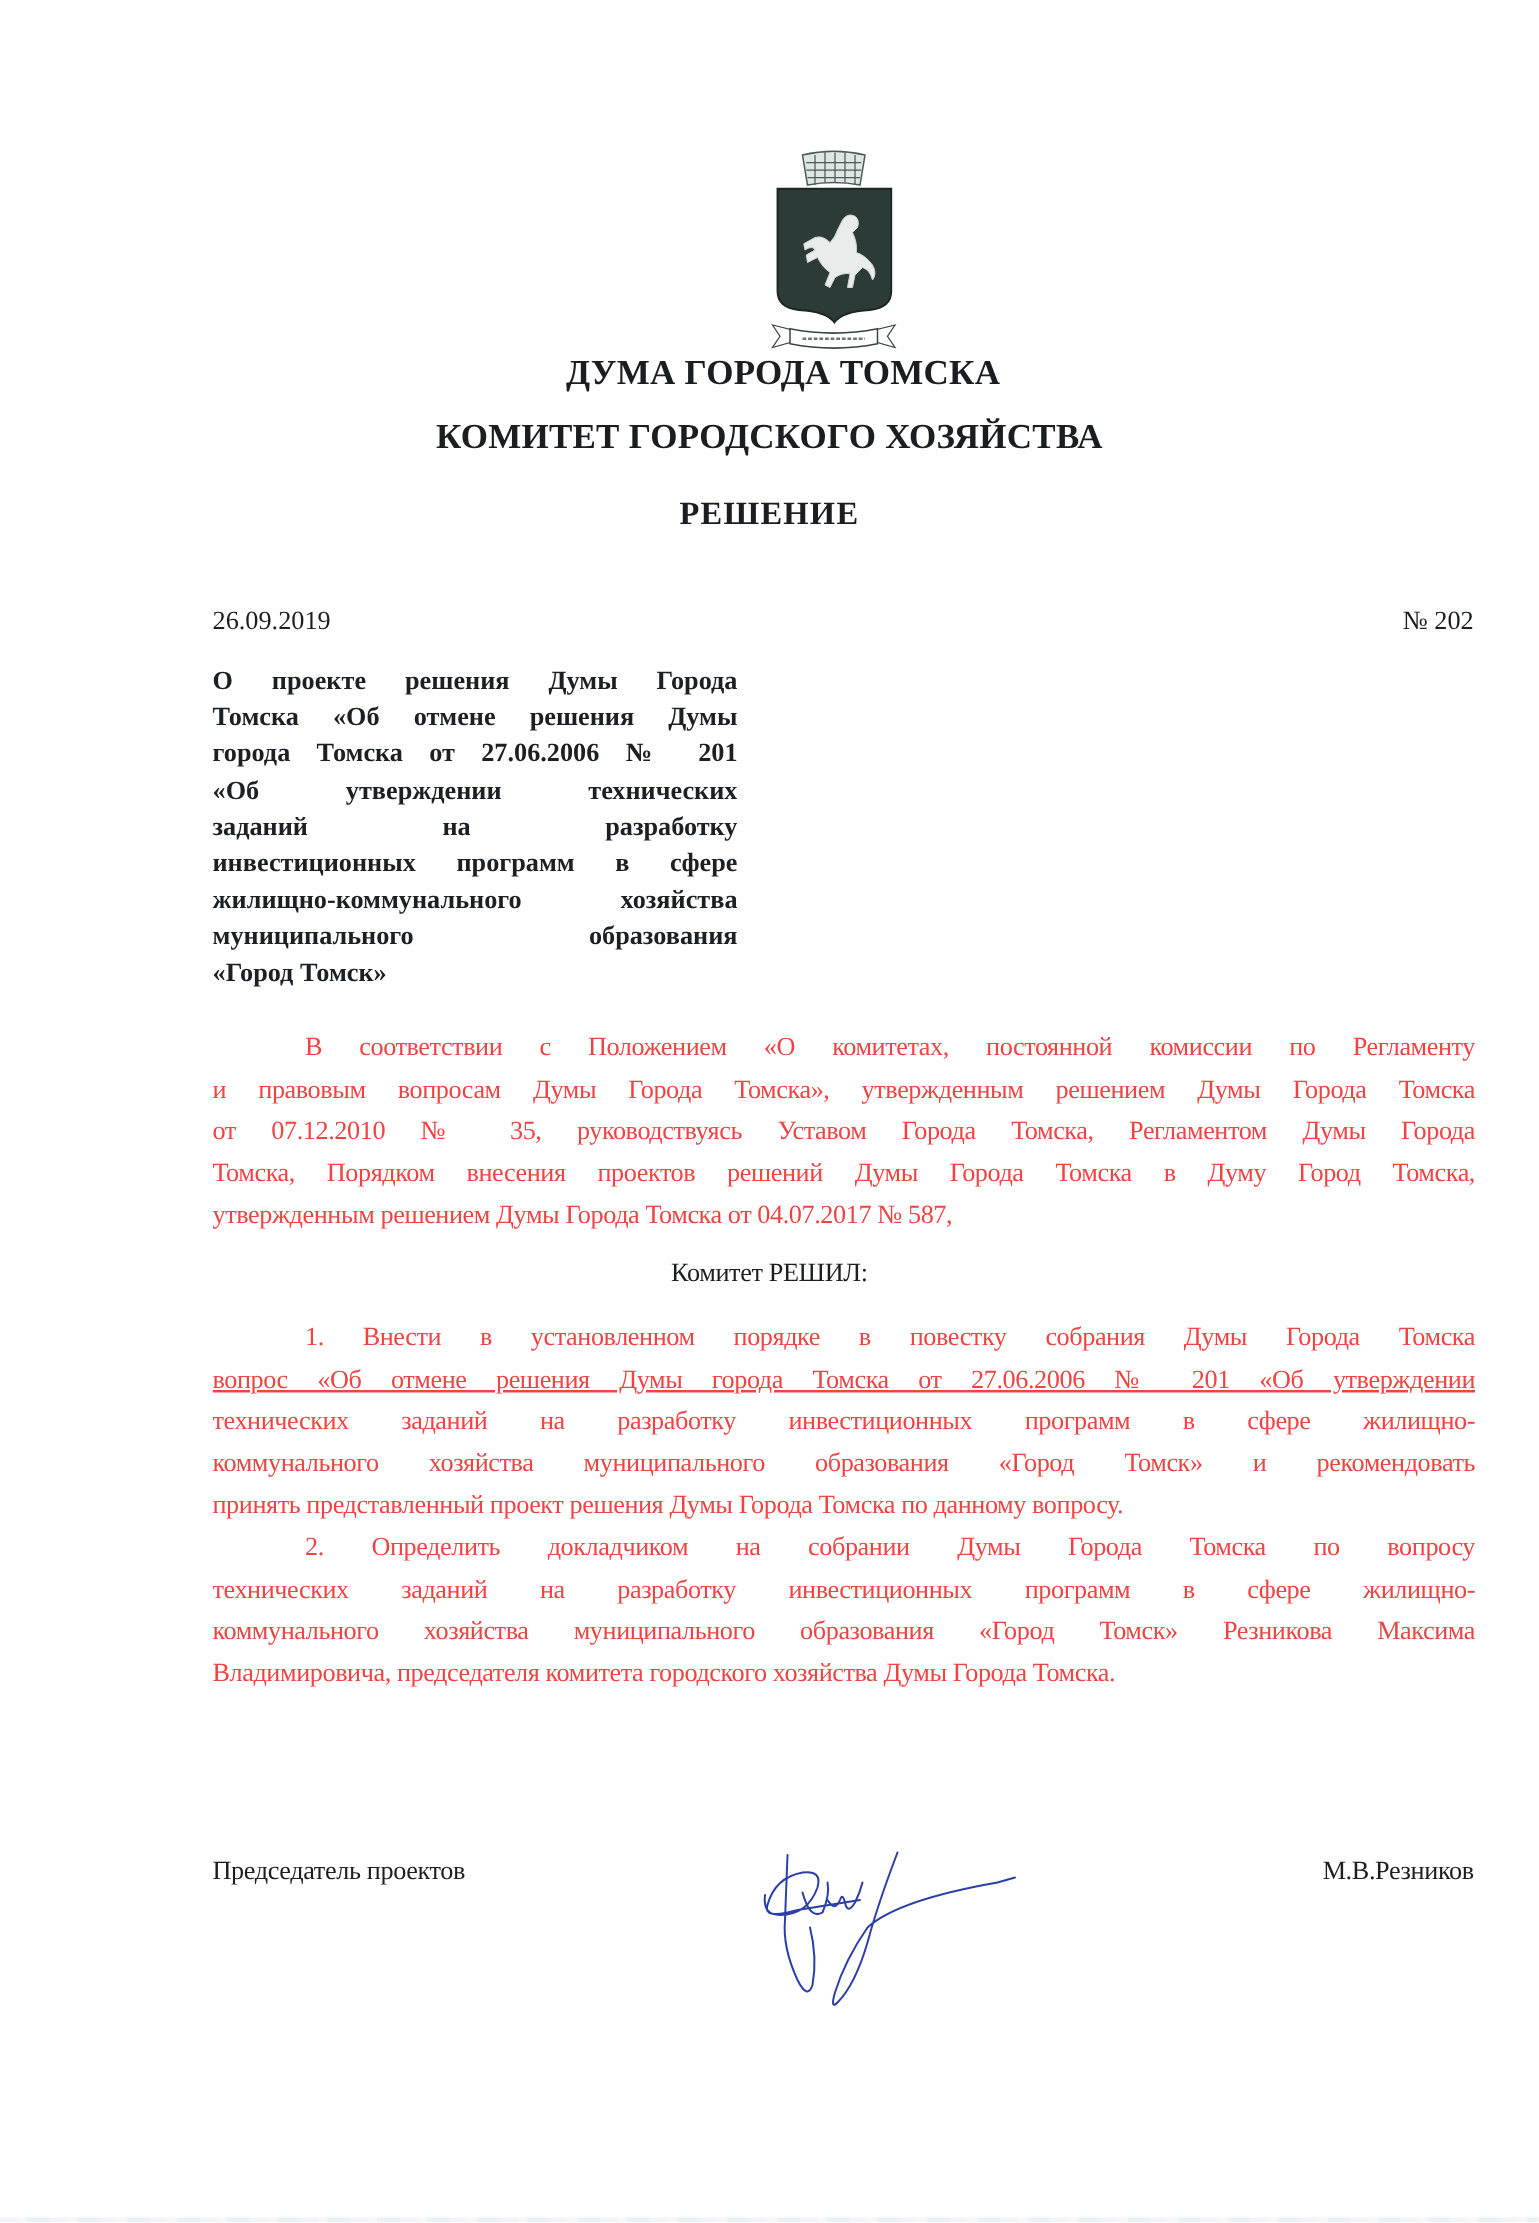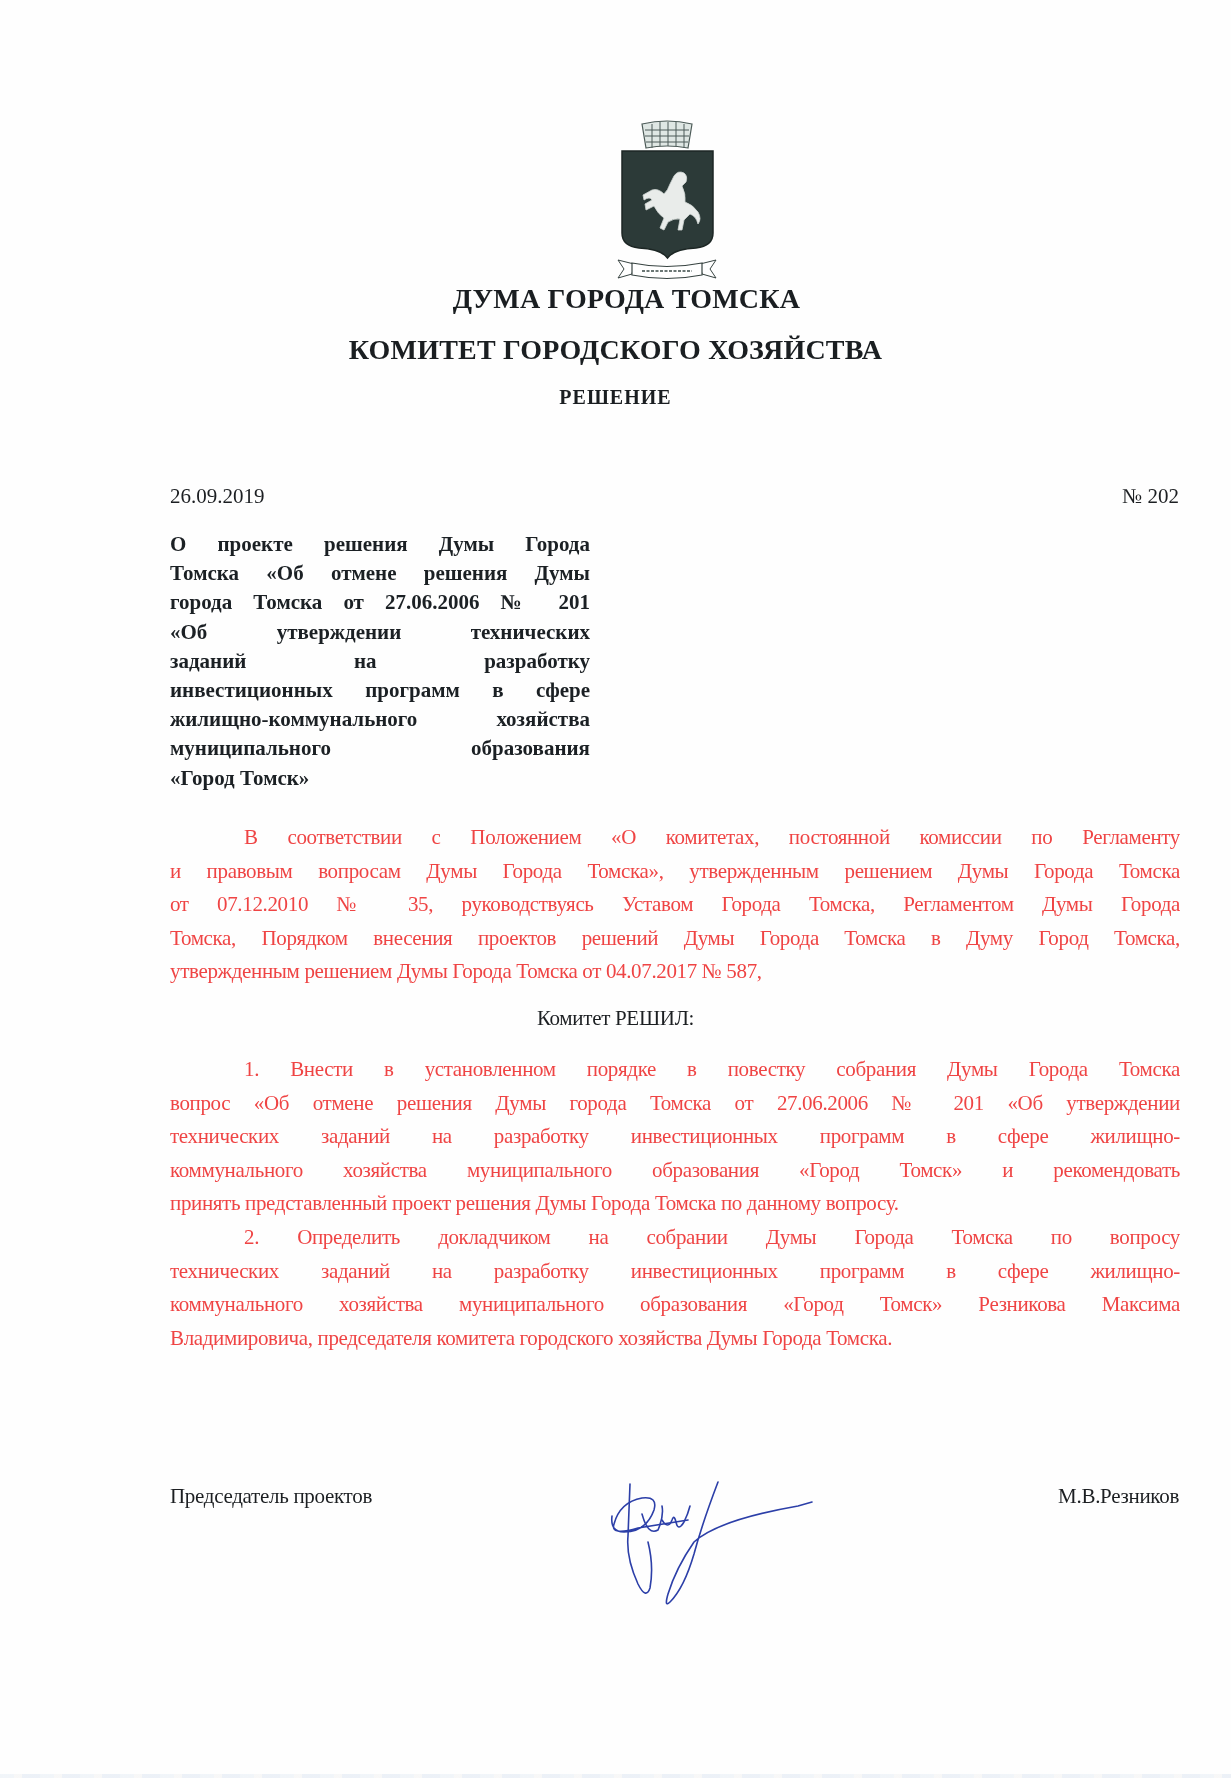--- a/index.html
+++ b/index.html
@@ -9,21 +9,21 @@
     color: #1c1f22;
   }
   .page { position: absolute; left: 0; top: 0; width: 1231px; height: 1778px; background: #fefefe; }
 
   
   .emblem { position: absolute; left: 612px; top: 118px; width: 110px; height: 165px; }
 
   .hdr { position: absolute; left: 0; width: 1231px; text-align: center; font-weight: bold; letter-spacing: 0.2px; color: #1a1e21; }
   .hdr-duma { top: 283px; font-size: 28px; padding-left: 11px; }
   .hdr-committee { top: 334px; font-size: 28px; }
-  .hdr-decision { top: 386px; font-size: 20px; letter-spacing: 1px; }
+  .hdr-decision { top: 396px; font-size: 26px; letter-spacing: 1px; }
 
   .date { position: absolute; left: 170px; top: 484px; font-size: 21px; }
   .docnum { position: absolute; right: 52px; top: 484px; font-size: 21px; }
 
   .subject {
     position: absolute; left: 170px; top: 530px; width: 420px;
     font-size: 21px; font-weight: bold; line-height: 29.2px;
     text-align: justify; text-align-last: left;
     color: #1b2024;
   }
@@ -101,21 +101,21 @@
     <span class="ln" style="white-space: normal; width: 1010px; overflow: hidden; height: 33.6px;">и правовым вопросам Думы Города Томска», утвержденным решением Думы Города Томска</span>
     <span class="ln" style="white-space: normal; width: 1010px; overflow: hidden; height: 33.6px;">от 07.12.2010 № 35, руководствуясь Уставом Города Томска, Регламентом Думы Города</span>
     <span class="ln" style="white-space: normal; width: 1010px; overflow: hidden; height: 33.6px;">Томска, Порядком внесения проектов решений Думы Города Томска в Думу Город Томска,</span>
     <span class="ln last">утвержденным решением Думы Города Томска от 04.07.2017 № 587,</span>
   </div>
 
   <div class="resolved cond">Комитет РЕШИЛ:</div>
 
   <div class="body-text cond item1">
     <span class="ln first" style="white-space: normal; width: 936px; overflow: hidden; height: 33.6px;">1.  Внести в установленном порядке в повестку собрания Думы Города Томска</span>
-    <span class="ln" style="white-space: normal; width: 1010px; overflow: hidden; height: 33.6px;">вопрос «Об отмене решения Думы города Томска от 27.06.2006 № 201 «Об утверждении</span>
+    <span class="ln" style="white-space: normal; width: 1010px; overflow: hidden; height: 33.6px; text-decoration: underline;">вопрос «Об отмене решения Думы города Томска от 27.06.2006 № 201 «Об утверждении</span>
     <span class="ln" style="white-space: normal; width: 1010px; overflow: hidden; height: 33.6px;">технических заданий на разработку инвестиционных программ в сфере жилищно-</span>
     <span class="ln" style="white-space: normal; width: 1010px; overflow: hidden; height: 33.6px; font-family: Liberation Serif, serif;">коммунального хозяйства муниципального образования «Город Томск» и рекомендовать</span>
     <span class="ln last">принять представленный проект решения Думы Города Томска по данному вопросу.</span>
   </div>
 
   <div class="body-text cond item2">
     <span class="ln first" style="white-space: normal; width: 936px; overflow: hidden; height: 33.6px;">2.  Определить докладчиком на собрании Думы Города Томска по вопросу</span>
     <span class="ln" style="white-space: normal; width: 1010px; overflow: hidden; height: 33.6px;">технических заданий на разработку инвестиционных программ в сфере жилищно-</span>
     <span class="ln" style="white-space: normal; width: 1010px; overflow: hidden; height: 33.6px;">коммунального хозяйства муниципального образования «Город Томск» Резникова Максима</span>
     <span class="ln last">Владимировича, председателя комитета городского хозяйства Думы Города Томска.</span>

